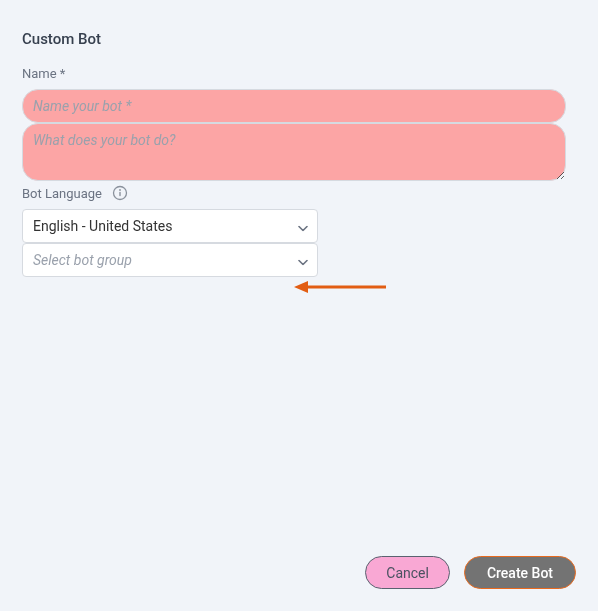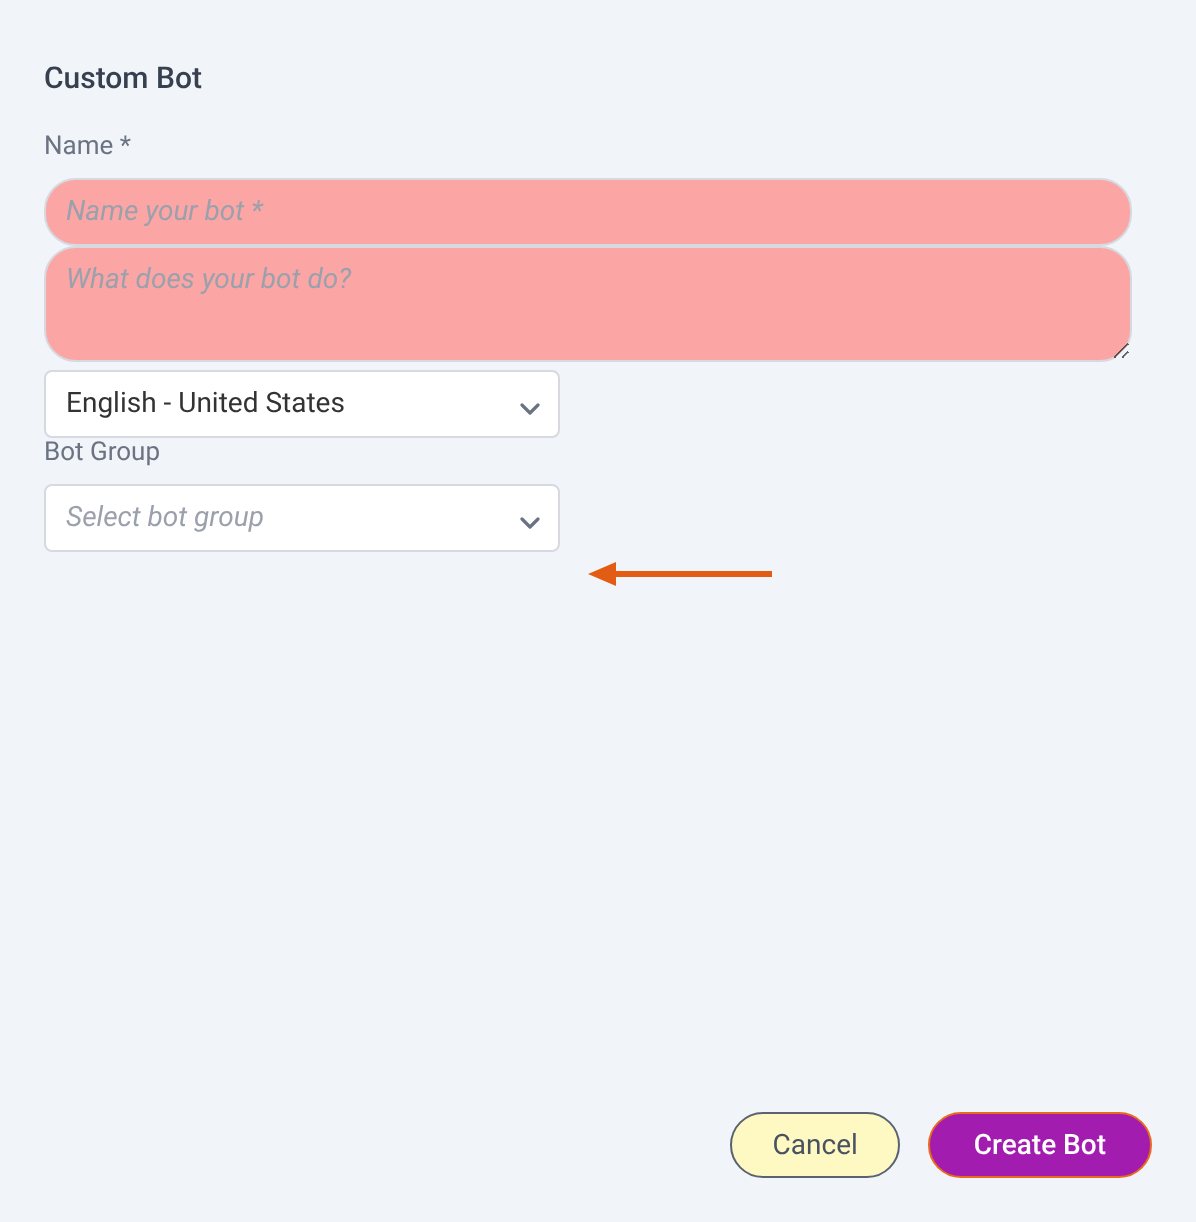--- a/index.html
+++ b/index.html
@@ -50,21 +50,21 @@
       font-style: italic;
     }
     textarea.input {
       width: 544px;
       height: 58px;
       padding: 8px 10px;
       resize: both;
     }
     .select-wrapper {
       position: relative;
-      width: 258px;
+      width: 296px;
     }
     .select {
       width: 100%;
       height: 34px;
       background: #fff;
       border: 1px solid #d6dae0;
       border-radius: 4px;
       padding: 0 30px 0 10px;
       font-size: 14px;
       display: flex;
@@ -105,26 +105,26 @@
       border-radius: 17px;
       padding: 0 20px;
       font-size: 14px;
       cursor: pointer;
       font-family: inherit;
       display: inline-flex;
       align-items: center;
       justify-content: center;
     }
     .btn-secondary {
-      background: #fef9c3;
+      background: #f9a8d4;
       border: 1px solid #5a6270;
       color: #4a5261;
     }
     .btn-primary {
-      background: #a21caf;
+      background: #737373;
       border: 1px solid #e86a1f;
       color: #fff;
       font-weight: 500;
       padding: 0 22px;
     }
   </style>
 </head>
 <body>
 
 <div class="container">
@@ -133,34 +133,43 @@
   <div class="field">
     <div class="label">Name *</div>
     <input type="text" class="input" placeholder="Name your bot *" style="">
   </div>
 
   <div class="field">
     <textarea class="input" placeholder="What does your bot do?" style=""></textarea>
   </div>
 
   <div class="field">
+    <div class="label">
+      <span>Bot Language</span>
+      <span class="info-icon">
+        <svg width="16" height="16" viewBox="0 0 16 16">
+          <circle cx="8" cy="8" r="6.5" fill="none" stroke="#8a919c" stroke-width="1.3"></circle>
+          <circle cx="8" cy="5" r="0.9" fill="#8a919c"></circle>
+          <rect x="7.3" y="6.8" width="1.4" height="4.5" fill="#8a919c" rx="0.7"></rect>
+        </svg>
+      </span>
+    </div>
     <div class="select-wrapper">
       <div class="select">
         <span>English - United States</span>
       </div>
       <span class="chevron">
         <svg width="10" height="6" viewBox="0 0 10 6">
             <path d="M1 1 L5 5 L9 1" fill="none" stroke="#6b7382" stroke-width="1.6" stroke-linecap="round" stroke-linejoin="round"></path>
           </svg>
       </span>
     </div>
   </div>
 
   <div class="field">
-    <div class="label">Bot Group</div>
     <div class="select-wrapper">
       <div class="select placeholder">
         <span>Select bot group</span>
       </div>
       <span class="chevron">
         <svg width="10" height="6" viewBox="0 0 10 6">
             <path d="M1 1 L5 5 L9 1" fill="none" stroke="#6b7382" stroke-width="1.6" stroke-linecap="round" stroke-linejoin="round"></path>
           </svg>
       </span>
     </div>

